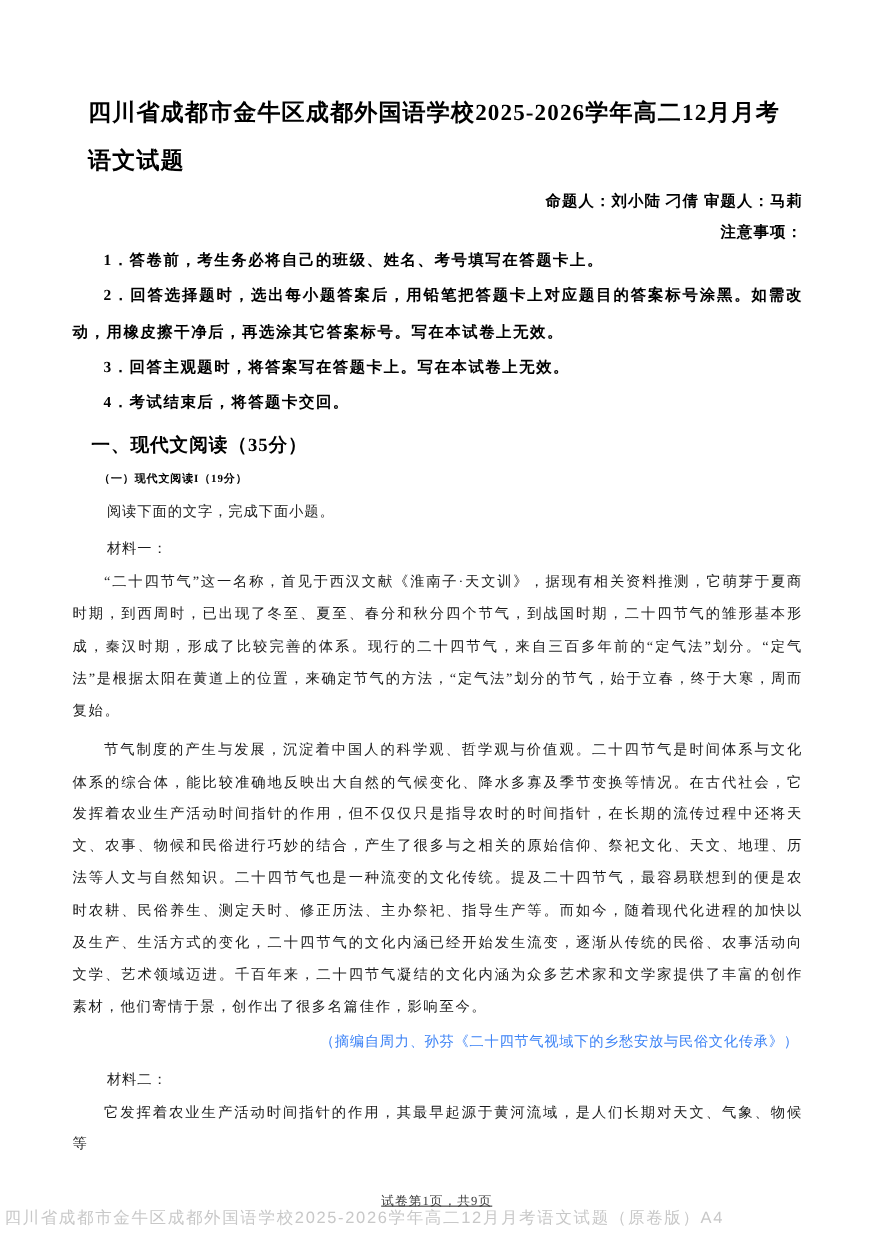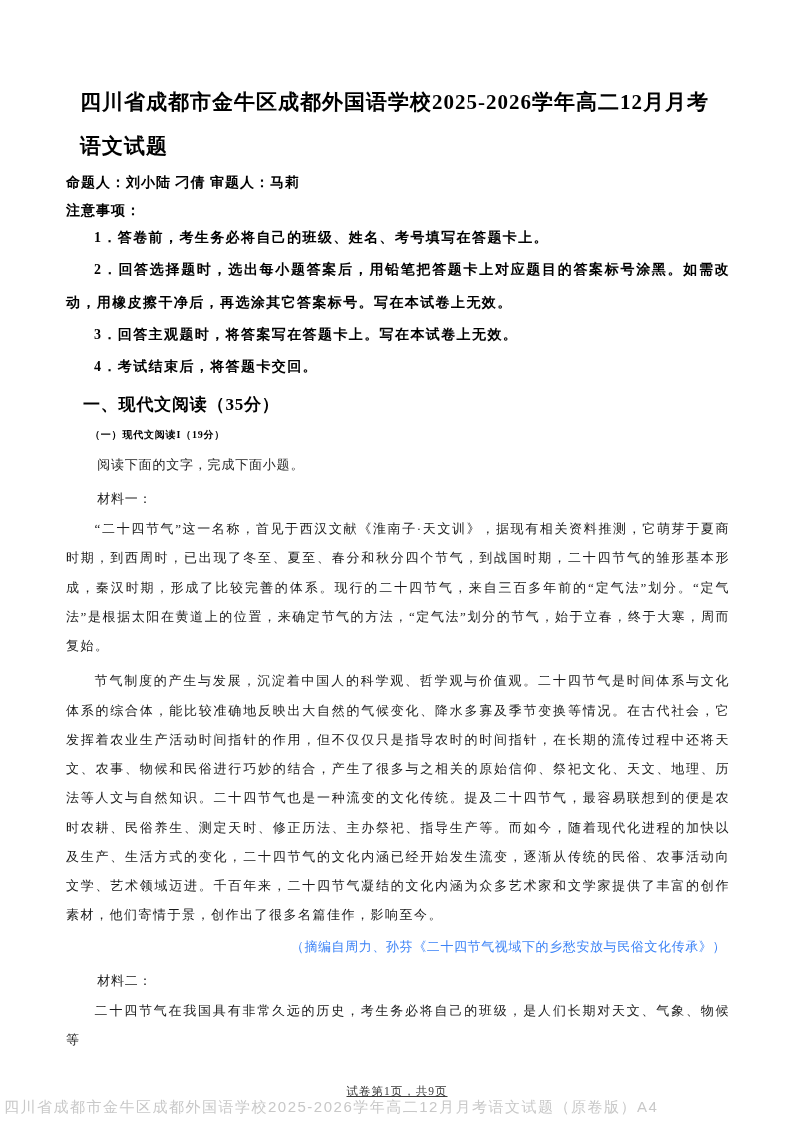--- a/index.html
+++ b/index.html
@@ -21,31 +21,32 @@
     font-weight: bold;
     text-align: left;
     line-height: 2.1;
     letter-spacing: 1px;
     margin: 0 14px 2px 14px;
     color: #000;
   }
   .authors {
     font-size: 14px;
     font-weight: bold;
-    text-align: left;
+    text-align: right;
     letter-spacing: 1px;
     margin: 6px 0 10px 0;
     color: #000;
   }
   .notice-heading {
     font-size: 14px;
     font-weight: bold;
     letter-spacing: 1px;
     margin: 4px 0 2px 0;
     color: #000;
+    text-align: right;
   }
   .notice {
     font-size: 14px;
     font-weight: bold;
     line-height: 2.3;
     text-indent: 2em;
     letter-spacing: 1.4px;
     text-align: justify;
     margin: 0;
     color: #000;
@@ -144,19 +145,19 @@
   <p class="mat-label">材料一：</p>
 
   <p class="body-p">“二十四节气”这一名称，首见于西汉文献《淮南子·天文训》，据现有相关资料推测，它萌芽于夏商时期，到西周时，已出现了冬至、夏至、春分和秋分四个节气，到战国时期，二十四节气的雏形基本形成，秦汉时期，形成了比较完善的体系。现行的二十四节气，来自三百多年前的“定气法”划分。“定气法”是根据太阳在黄道上的位置，来确定节气的方法，“定气法”划分的节气，始于立春，终于大寒，周而复始。</p>
 
   <p class="body-p">节气制度的产生与发展，沉淀着中国人的科学观、哲学观与价值观。二十四节气是时间体系与文化体系的综合体，能比较准确地反映出大自然的气候变化、降水多寡及季节变换等情况。在古代社会，它发挥着农业生产活动时间指针的作用，但不仅仅只是指导农时的时间指针，在长期的流传过程中还将天文、农事、物候和民俗进行巧妙的结合，产生了很多与之相关的原始信仰、祭祀文化、天文、地理、历法等人文与自然知识。二十四节气也是一种流变的文化传统。提及二十四节气，最容易联想到的便是农时农耕、民俗养生、测定天时、修正历法、主办祭祀、指导生产等。而如今，随着现代化进程的加快以及生产、生活方式的变化，二十四节气的文化内涵已经开始发生流变，逐渐从传统的民俗、农事活动向文学、艺术领域迈进。千百年来，二十四节气凝结的文化内涵为众多艺术家和文学家提供了丰富的创作素材，他们寄情于景，创作出了很多名篇佳作，影响至今。</p>
 
   <p class="source-line">（摘编自周力、孙芬《二十四节气视域下的乡愁安放与民俗文化传承》）</p>
 
   <p class="mat-label">材料二：</p>
 
-  <p class="body-p">二十四节气在我国具有非常久远的历史，考生务必将自己的班级，是人们长期对天文、气象、物候等</p>
+  <p class="body-p">它发挥着农业生产活动时间指针的作用，其最早起源于黄河流域，是人们长期对天文、气象、物候等</p>
 
 </div>
 
 <div class="footer">试卷第1页，共9页</div>
 
 <div class="watermark">四川省成都市金牛区成都外国语学校2025-2026学年高二12月月考语文试题（原卷版）A4</div>
 
 </body></html>

